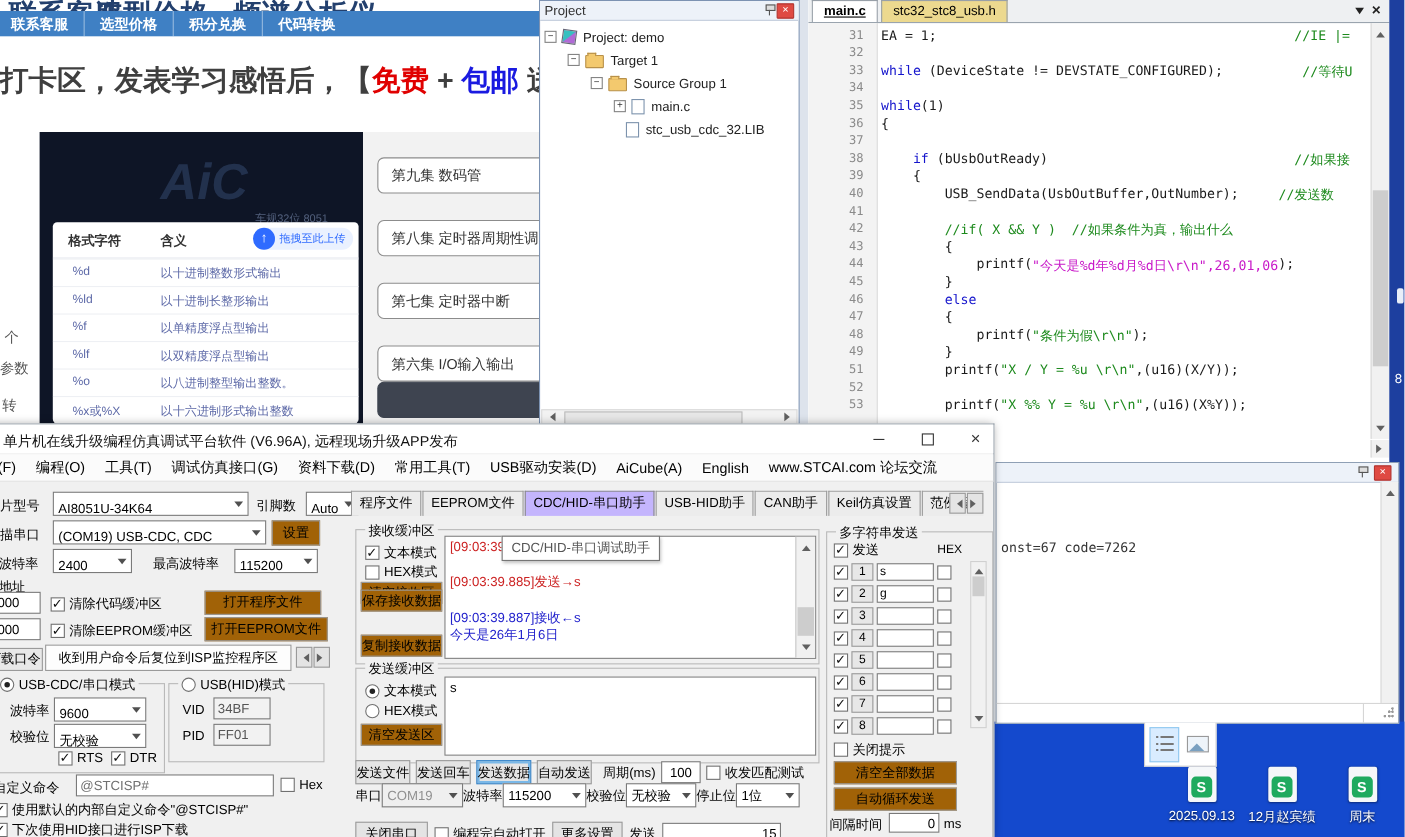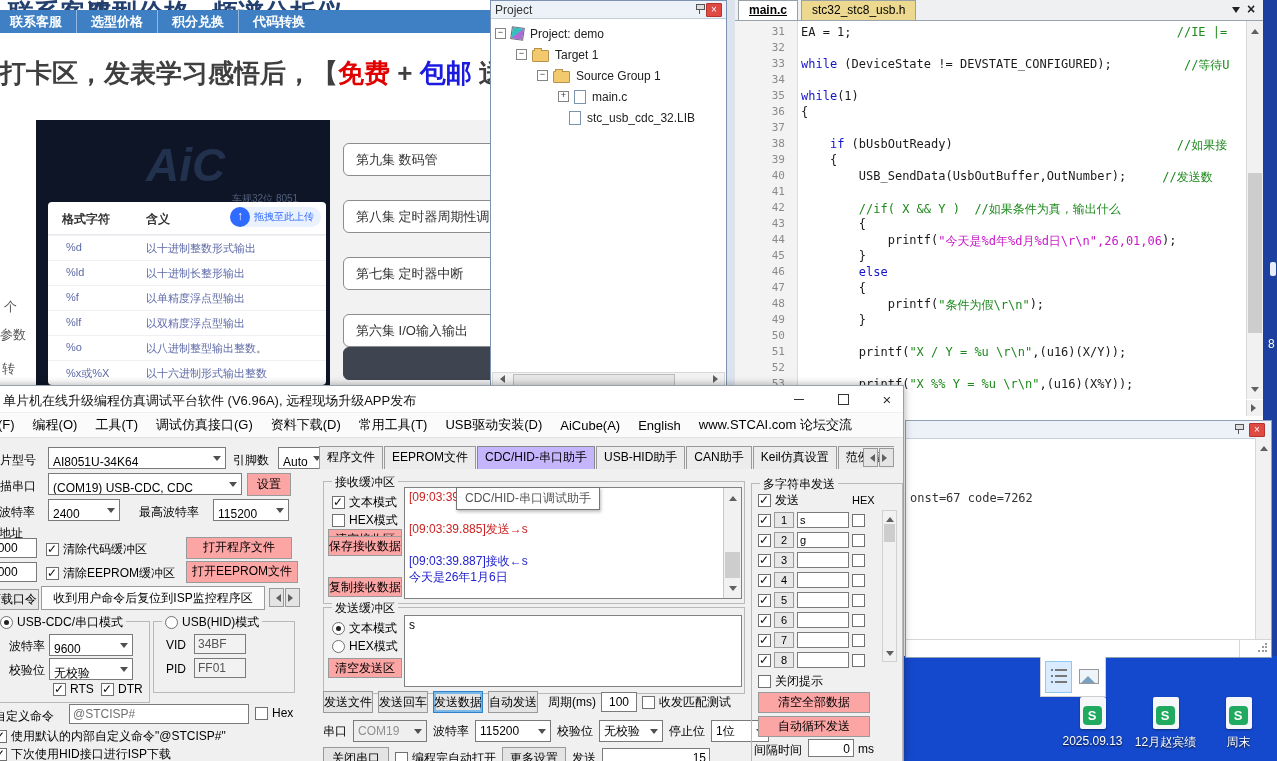--- a/index.html
+++ b/index.html
@@ -100,21 +100,21 @@
   .wbtn{position:absolute;top:1px;width:32px;height:24px;display:flex;align-items:center;justify-content:center}
   .glyph-min{width:10px;height:1px;background:#333}
   .glyph-max{width:9px;height:9px;border:1px solid #333}
   .glyph-x{font-size:15px;color:#333;line-height:15px}
   #stc-menubar{position:absolute;left:0;top:27px;right:0;height:24px;background:#fbfbfb;border-bottom:1px solid #e2e2e2;display:flex;align-items:center;overflow:hidden}
   .mitem{padding:0 9px;font-size:13px;white-space:nowrap}
   .mitem:first-child{margin-left:-24px}
   .lbl{position:absolute;font-size:12px;color:#000;white-space:nowrap}
   .combo{position:absolute;background:#fff;border:1px solid #7a7a7a;height:22px;box-sizing:border-box;font-size:12px;line-height:20px;padding:4px 16px 0 4px;overflow:hidden;white-space:nowrap}
   .combo:after{content:"";position:absolute;right:4px;top:8px;border:4px solid transparent;border-top:5px solid #505050}
-  .btn{position:absolute;background:#fca5a5;border:1px solid #9a9a9a;font-size:12px;text-align:center;box-sizing:border-box;line-height:19px;white-space:nowrap;overflow:hidden}
+  .btn{position:absolute;background:#a16207;border:1px solid #9a9a9a;font-size:12px;text-align:center;box-sizing:border-box;line-height:19px;white-space:nowrap;overflow:hidden}
   .inp{position:absolute;background:#fff;border:1px solid #7a7a7a;font-size:12px;padding:0 3px;box-sizing:border-box;line-height:18px;white-space:nowrap;overflow:hidden}
   .cb{position:absolute;display:flex;align-items:center;font-size:12px;white-space:nowrap}
   .cb i{width:13px;height:13px;background:#fff;border:1px solid #707070;display:inline-block;position:relative;margin-right:4px;flex:none;box-sizing:border-box}
   .cb.on i:after{content:"✓";position:absolute;left:0px;top:-2px;font-size:12px;color:#111;font-style:normal}
   .cb.rad i{border-radius:50%}
   .cb.rad.on i:after{content:"";position:absolute;left:3px;top:3px;width:5px;height:5px;border-radius:50%;background:#222}
   .grp{position:absolute;border:1px solid #b9b9b9}
   .grp .legend{position:absolute;top:-8px;left:8px;background:#f0f0f0;font-size:12px;padding:0 3px;white-space:nowrap}
   .mtabs{position:absolute;left:332px;top:60px;width:575px;height:23px;display:flex;overflow:hidden}
   .mtab{height:22px;line-height:21px;padding:0 7px;font-size:12px;border:1px solid #9a9a9a;border-bottom:none;background:#ececec;margin-right:1px;white-space:nowrap;flex:none}
@@ -235,21 +235,20 @@
         <div class="cline"><span class="num">40</span><span class="cs c">        USB_SendData(UsbOutBuffer,OutNumber);</span><span class="cs g">     //发送数</span></div>
         <div class="cline"><span class="num">41</span></div>
         <div class="cline"><span class="num">42</span><span class="cs g">        //if( X &amp;&amp; Y )  //如果条件为真，输出什么</span></div>
         <div class="cline"><span class="num">43</span><span class="cs c">        {</span></div>
         <div class="cline"><span class="num">44</span><span class="cs c">            printf(</span><span class="cs p">"今天是%d年%d月%d日\r\n",26,01,06</span><span class="cs c">);</span></div>
         <div class="cline"><span class="num">45</span><span class="cs c">        }</span></div>
         <div class="cline"><span class="num">46</span><span class="cs c">        </span><span class="cs k">else</span></div>
         <div class="cline"><span class="num">47</span><span class="cs c">        {</span></div>
         <div class="cline"><span class="num">48</span><span class="cs c">            printf(</span><span class="cs g">"条件为假\r\n"</span><span class="cs c">);</span></div>
         <div class="cline"><span class="num">49</span><span class="cs c">        }</span></div>
-        <div class="cline"><span class="num">50</span></div>
         <div class="cline"><span class="num">51</span><span class="cs c">        printf(</span><span class="cs g">"X / Y = %u \r\n"</span><span class="cs c">,(u16)(X/Y));</span></div>
         <div class="cline"><span class="num">52</span></div>
         <div class="cline"><span class="num">53</span><span class="cs c">        printf(</span><span class="cs g">"X %% Y = %u \r\n"</span><span class="cs c">,(u16)(X%Y));</span></div>
       </div>
     <div class="sbv" id="ed-scroll" style="left:511px;top:21px;width:16px;height:378px">
       <div class="sb-cell" style="top:0">
           <div class="tri-u"></div>
         </div>
       <div class="thumb" style="top:152px;height:160px"></div>
       <div class="sb-cell" style="bottom:0">
@@ -535,21 +534,21 @@
           <span class="fbtn">自动发送</span>
         </span>
       <span class="slbl" style="margin-left:5px">周期(ms)</span>
       <span class="inp-s" style="width:36px;text-align:center">100</span>
       <span class="cb-s">
           <i></i>
           <span>收发匹配测试</span>
         </span>
     </div>
 
-    <div class="flexrow" style="left:336px;top:334px;height:22px;gap:6px">
+    <div class="flexrow" style="left:336px;top:326px;height:22px;">
       <span class="slbl">串口</span>
       <span class="combo-s dis" style="width:74px"><span>COM19</span></span>
       <span class="slbl">波特率</span>
       <span class="combo-s" style="width:76px"><span>115200</span></span>
       <span class="slbl">校验位</span>
       <span class="combo-s" style="width:64px"><span>无校验</span></span>
       <span class="slbl">停止位</span>
       <span class="combo-s" style="width:58px"><span>1位</span></span>
     </div>
 

